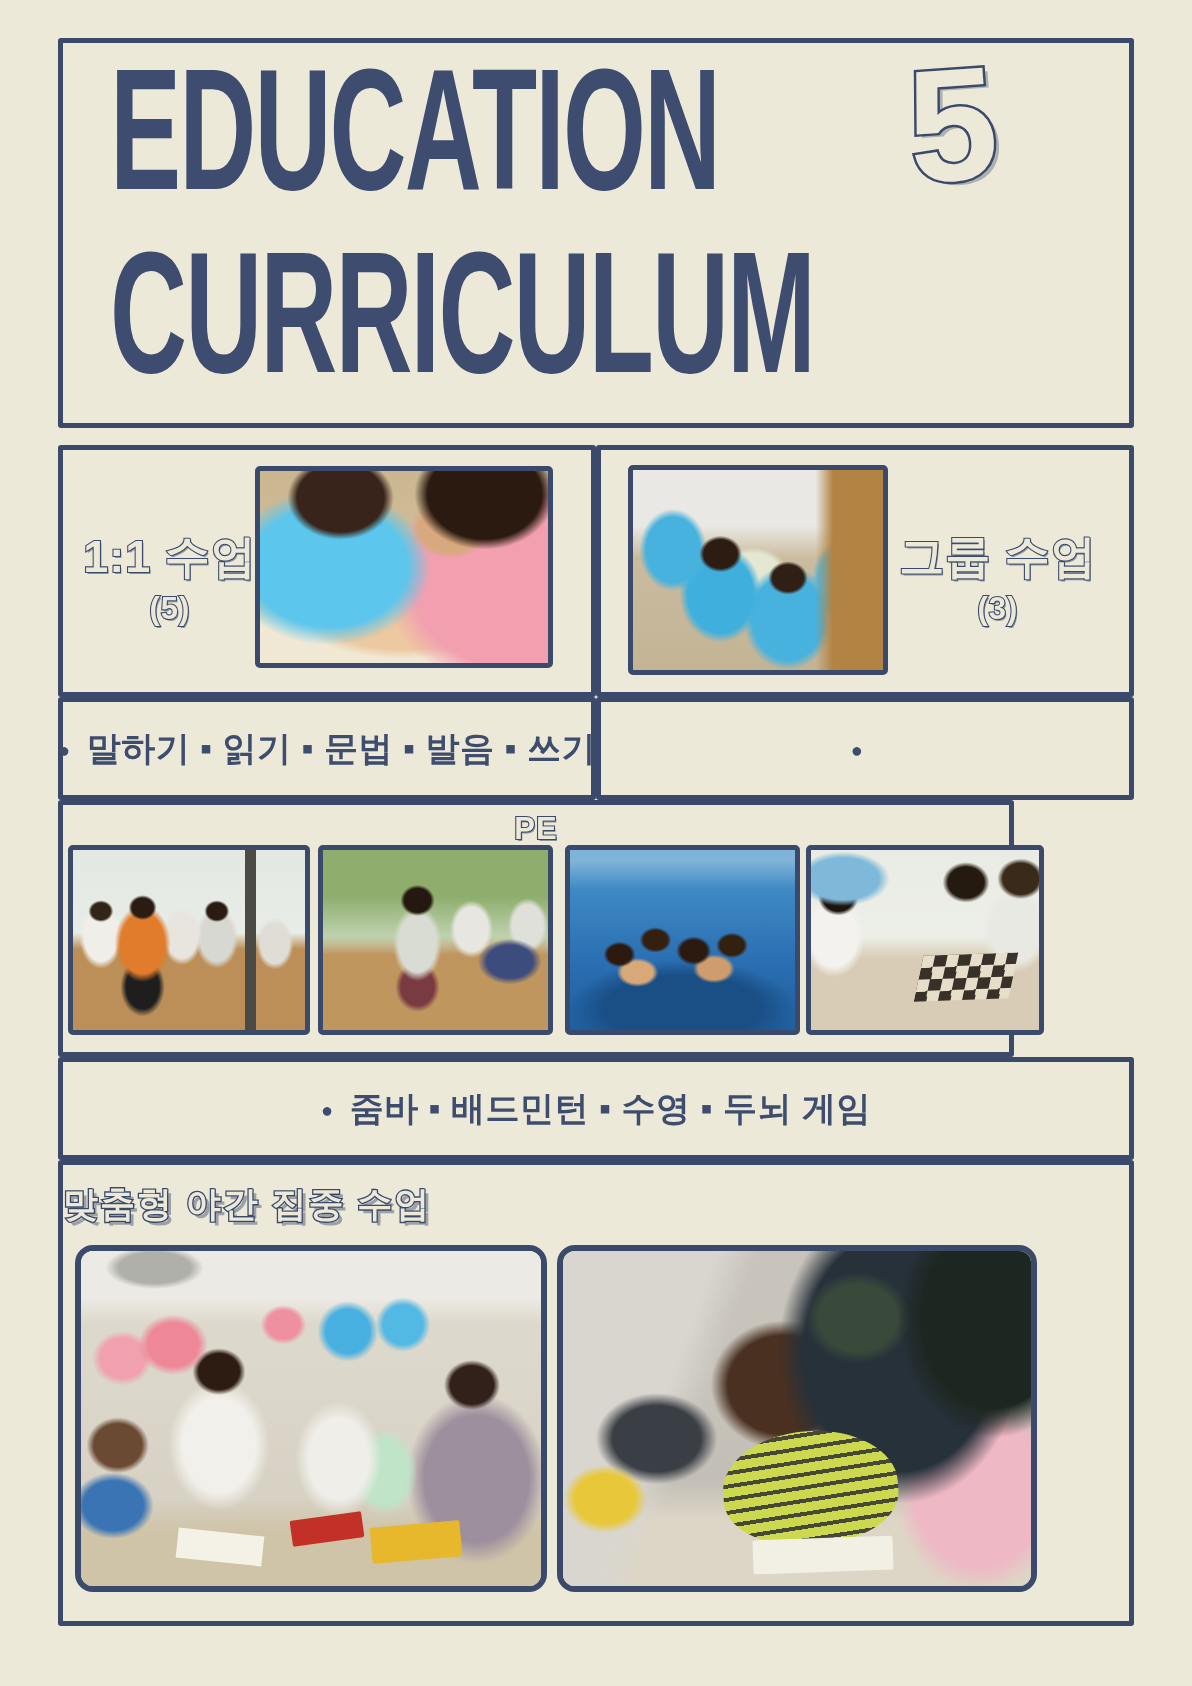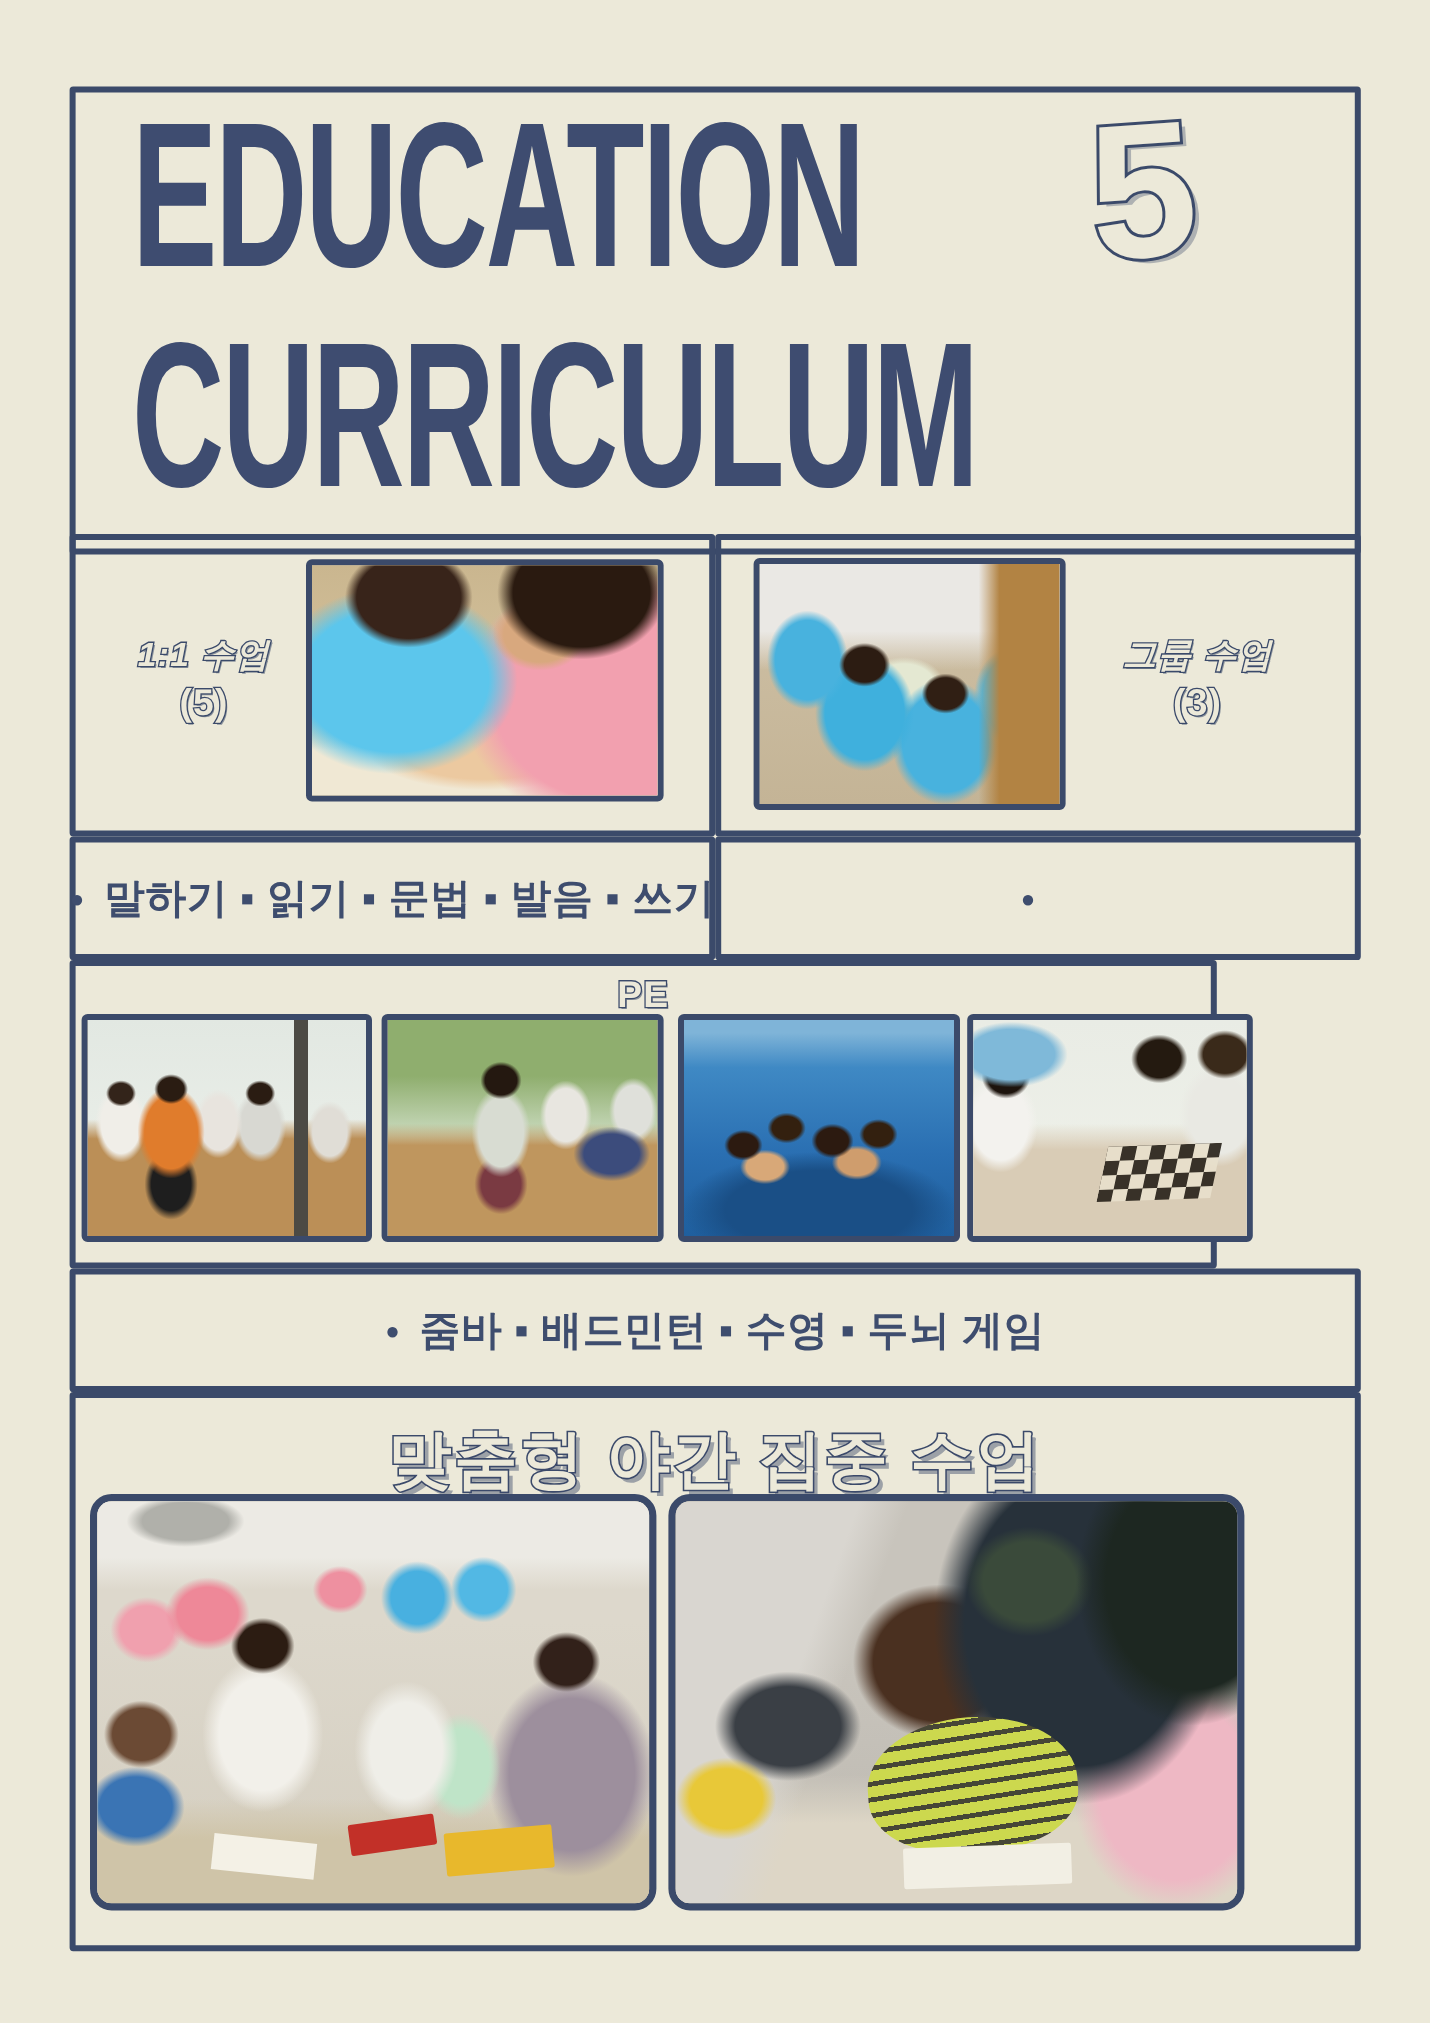--- a/index.html
+++ b/index.html
@@ -28,26 +28,26 @@
     transform:rotate(-4deg);
   }
   
   .outline-txt {
     color:#ece9d9; font-weight:bold;
     -webkit-text-stroke:2.2px #3b4a6a; paint-order:stroke fill;
     text-shadow:1.5px 1.5px 0 rgba(59,74,106,0.55);
     letter-spacing:1px;
   }
   .label-block { position:absolute; text-align:center; }
-  .label-main { font-size:28px; line-height:1.3;font-style:italic; }
+  .label-main { font-size:45px; line-height:1.3; }
   .label-count { font-size:31px; line-height:1.4; }
   .pe-label { position:absolute; left:0; right:0; top:6px; text-align:center; font-size:31px; }
   .night-title {
-    position:absolute; left:0; right:0; top:16px; text-align:center;
-    font-size:53px; letter-spacing:2px;
+    position:absolute; left:0; right:0; top:16px; text-align:left;
+    font-size:35px; letter-spacing:2px;
     -webkit-text-stroke:2.6px #3b4a6a;
     text-shadow:4px 4px 0 rgba(59,74,106,0.45);
   }
   
   .bullet-row {
     position:absolute; inset:0;
     display:flex; align-items:center; justify-content:center;
     color:#3e4d6e; font-size:34px; font-weight:600; letter-spacing:0.5px;
     white-space:nowrap;
   }
@@ -168,21 +168,21 @@
     background:repeating-linear-gradient(175deg, #ccd84e 0 9px, #474736 9px 13px);
     transform:rotate(-4deg);
   }
   .notebook { left:190px; bottom:14px; width:140px; height:34px; background:#f2efe4; transform:rotate(-2deg); border-radius:2px; }
 </style>
 </head>
 <body>
 
 <div class="page">
 
-  <div class="box" style="left:58px; top:72px; width:1076px; height:390px;">
+  <div class="box" style="left:58px; top:38px; width:1076px; height:390px;">
     <div class="title-line" style="top:0px;">EDUCATION</div>
     <div class="title-line" style="top:183px;">CURRICULUM</div>
     <div class="big-five">5</div>
   </div>
 
   <div class="box" style="left:58px; top:445px; width:538px; height:252px;">
     <div class="label-block" style="left:2px; top:78px; width:210px;">
       <div class="outline-txt label-main">1:1 수업</div>
       <div class="outline-txt label-count">(5)</div>
     </div>

